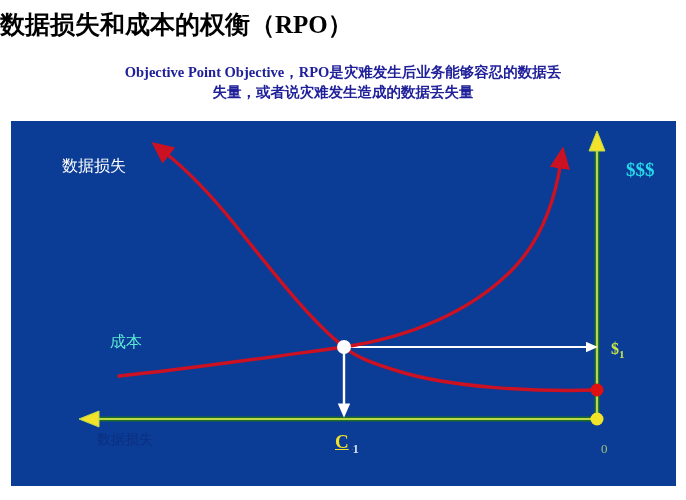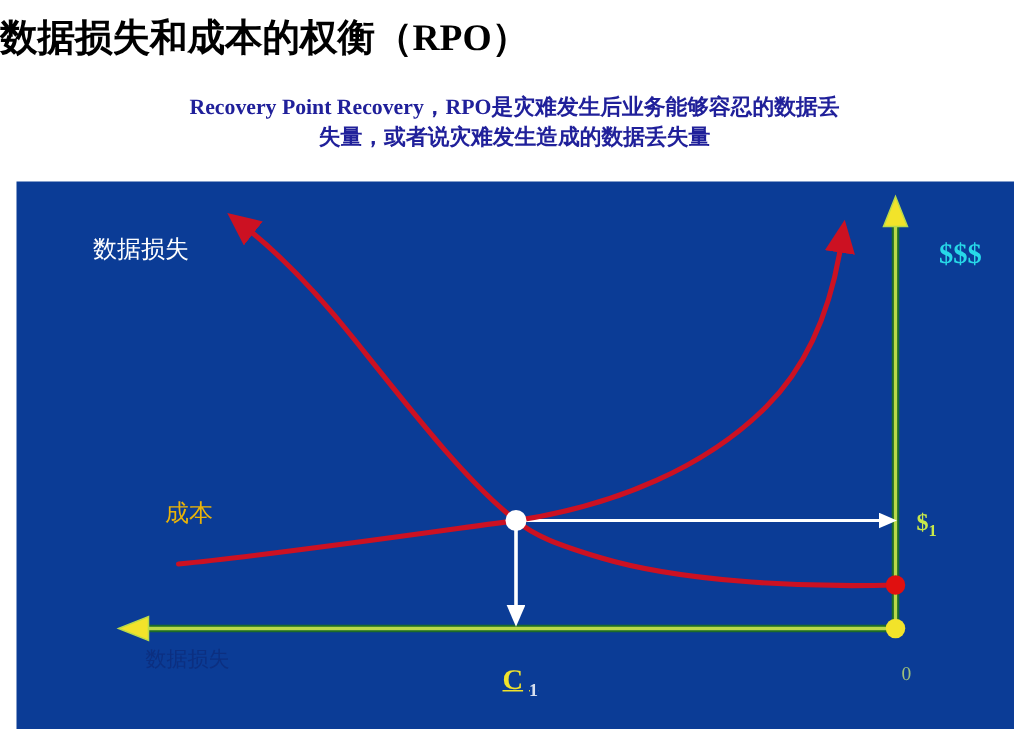--- a/index.html
+++ b/index.html
@@ -67,21 +67,21 @@
   #label-dataloss-top {
     left: 51px;
     top: 35px;
     font-size: 16px;
     color: #ffffff;
   }
   #label-cost-left {
     left: 99px;
     top: 211px;
     font-size: 16px;
-    color: #eab308;
+    color: #5eead4;
   }
   #label-dataloss-axis {
     left: 86px;
     top: 310px;
     font-size: 14px;
     color: #0c2f80;
   }
   #label-dollars {
     left: 615px;
     top: 38px;
@@ -95,21 +95,21 @@
     top: 219px;
     font-size: 16px;
     font-weight: bold;
     color: #c8e84a;
     font-family: "Liberation Serif", serif;
   }
   #label-s1 .sub { font-size: 11px; vertical-align: sub; }
 
   #label-c1 {
     left: 324px;
-    top: 322px;
+    top: 310px;
     font-size: 19px;
     font-weight: bold;
     color: #f2e32a;
     font-family: "Liberation Serif", serif;
     text-decoration: underline;
   }
   #label-c1 .sub {
     font-size: 12px;
     vertical-align: sub;
     color: #d8e0ee;
@@ -121,21 +121,21 @@
     font-size: 13px;
     color: #9ec17a;
     font-family: "Liberation Serif", serif;
   }
 </style>
 </head>
 <body>
 
 <div id="slide-title">数据损失和成本的权衡（RPO）</div>
 
-<div id="slide-subtitle">Recovery Point Recovery，RPO是灾难发生后业务能够容忍的数据丢失量，或者说灾难发生造成的数据丢失量</div>
+<div id="slide-subtitle">Objective Point Objective，RPO是灾难发生后业务能够容忍的数据丢失量，或者说灾难发生造成的数据丢失量</div>
 
 <div id="chart-panel">
 
   <svg id="chart-svg" width="665" height="365" viewBox="0 0 665 365">
 
     <defs>
       <marker id="arrow-red" markerWidth="9" markerHeight="9" refX="2.2" refY="3" orient="auto" markerUnits="strokeWidth">
         <path d="M0,0 L0,6 L6.5,3 z" fill="#cc1122"></path>
       </marker>
       <marker id="arrow-white" markerWidth="7" markerHeight="7" refX="1.5" refY="2.6" orient="auto" markerUnits="strokeWidth">

